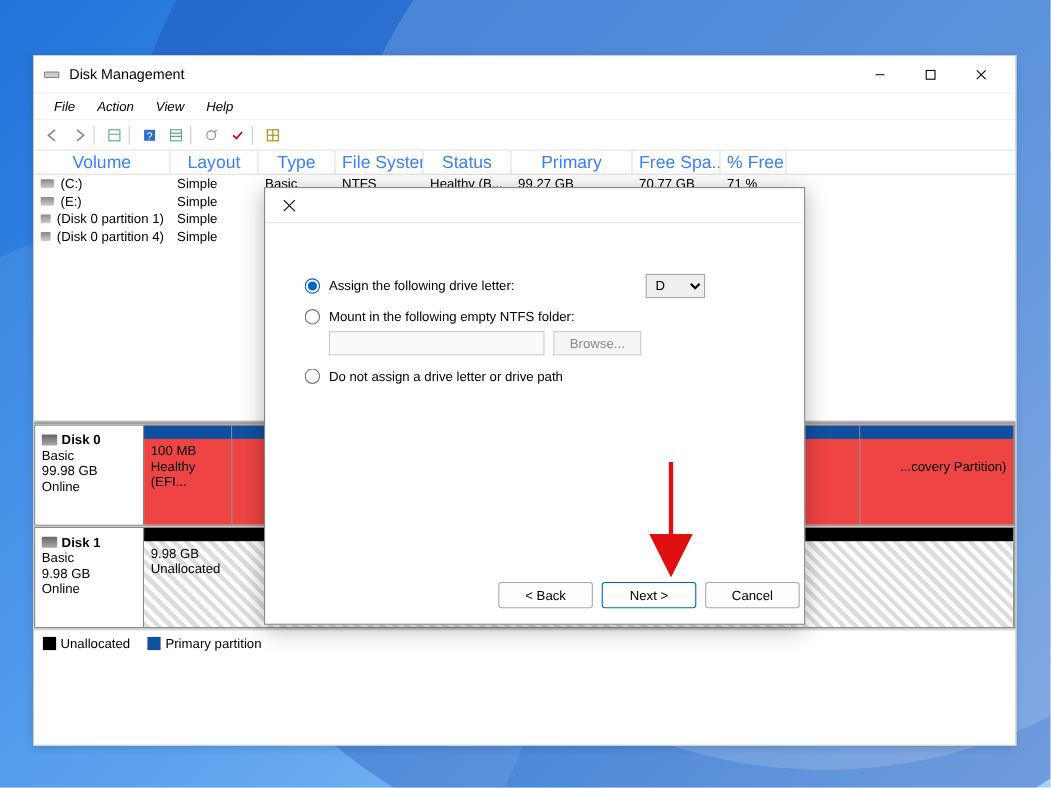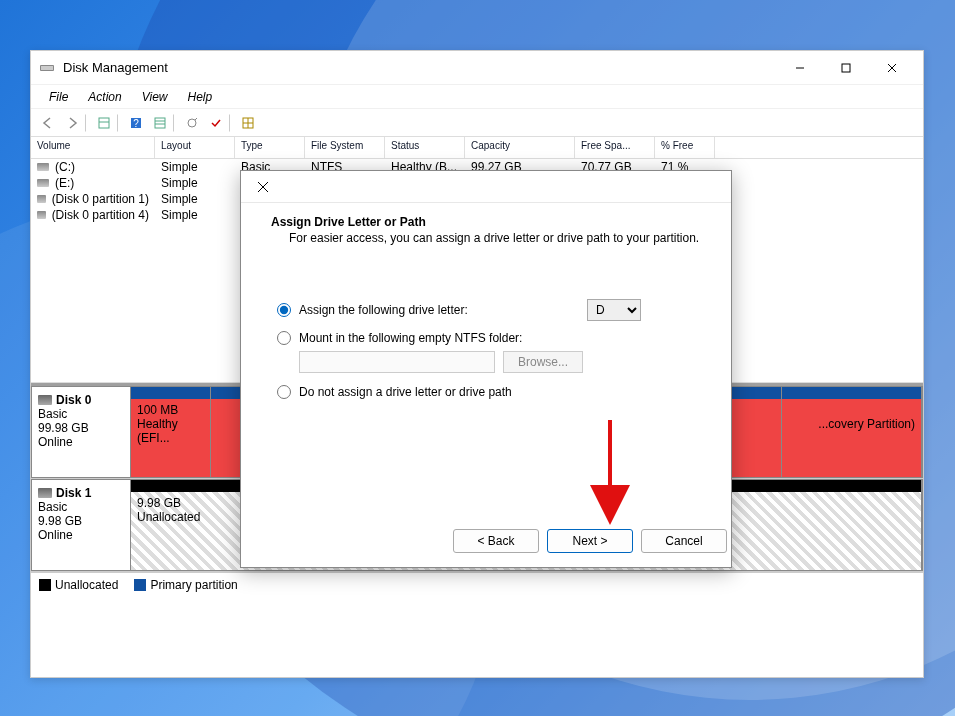--- a/index.html
+++ b/index.html
@@ -18,21 +18,21 @@
 .win-btn svg { width: 10px; height: 10px; }
 
 .menubar { height: 24px; display: flex; align-items: center; padding: 2px 8px; border-bottom: 1px solid #f0f0f0; font-style: italic; }
 .menu-item { font-size: 12px; padding: 2px 10px; color: #000; }
 
 .toolbar { height: 28px; display: flex; align-items: center; padding: 2px 6px; border-bottom: 1px solid #ddd; gap: 2px; }
 .tbtn { width: 22px; height: 22px; display: flex; align-items: center; justify-content: center; border: 1px solid transparent; }
 .tbtn.sep { width: 6px; border-left: 1px solid #ccc; height: 18px; }
 
 .table-header { display: flex; height: 22px; border-bottom: 1px solid #ddd; background: #fff; }
-.th { font-size: 10px; padding: 3px 6px; border-right: 1px solid #e0e0e0; color: #0f172a; overflow: hidden; white-space: nowrap; text-align: left; }
+.th { font-size: 16px; padding: 3px 6px; border-right: 1px solid #e0e0e0; color: #3b82f6; overflow: hidden; white-space: nowrap; text-align: center; }
 .table-body { height: 224px; background: #fff; border-bottom: 1px solid #ddd; overflow: hidden; }
 .tr { display: flex; height: 16px; }
 .td { font-size: 12px; padding: 0 6px; overflow: hidden; white-space: nowrap; color: #000; display: flex; align-items: center; }
 .disk-icon { width: 12px; height: 8px; background: linear-gradient(#888, #ccc); margin-right: 6px; display: inline-block; border-radius: 1px; }
 
 .col-vol { width: 124px; }
 .col-layout { width: 80px; }
 .col-type { width: 70px; }
 .col-fs { width: 80px; }
 .col-status { width: 80px; }
@@ -171,21 +171,21 @@
         </svg>
       </div>
   </div>
 
   <div class="table-header">
     <div class="th col-vol">Volume</div>
     <div class="th col-layout">Layout</div>
     <div class="th col-type">Type</div>
     <div class="th col-fs">File System</div>
     <div class="th col-status">Status</div>
-    <div class="th col-cap">Capacity</div>
+    <div class="th col-cap">Primary</div>
     <div class="th col-free">Free Spa...</div>
     <div class="th col-pct">% Free</div>
     <div class="th" style="flex:1;border-right:none"></div>
   </div>
   <div class="table-body">
     <div class="tr">
       <div class="td col-vol">
           <span class="disk-icon"></span>
           <span>(C:)</span>
         </div>
@@ -278,24 +278,20 @@
 
 <div class="dialog">
   <div class="dialog-titlebar">
     <div class="dialog-close">
       <svg width="12" height="12" viewBox="0 0 12 12">
           <line x1="1" y1="1" x2="11" y2="11" stroke="#000"></line>
           <line x1="11" y1="1" x2="1" y2="11" stroke="#000"></line>
         </svg>
     </div>
   </div>
-  <div class="dialog-header">
-    <div class="dh-title">Assign Drive Letter or Path</div>
-    <div class="dh-sub">For easier access, you can assign a drive letter or drive path to your partition.</div>
-  </div>
   <div class="dialog-body">
     <div class="radio-row" style="position:relative">
       <input type="radio" checked="" style="">
       <span>Assign the following drive letter:</span>
       <select class="drive-select">
         <option>D</option>
       </select>
     </div>
     <div class="radio-row">
       <input type="radio" style="">

